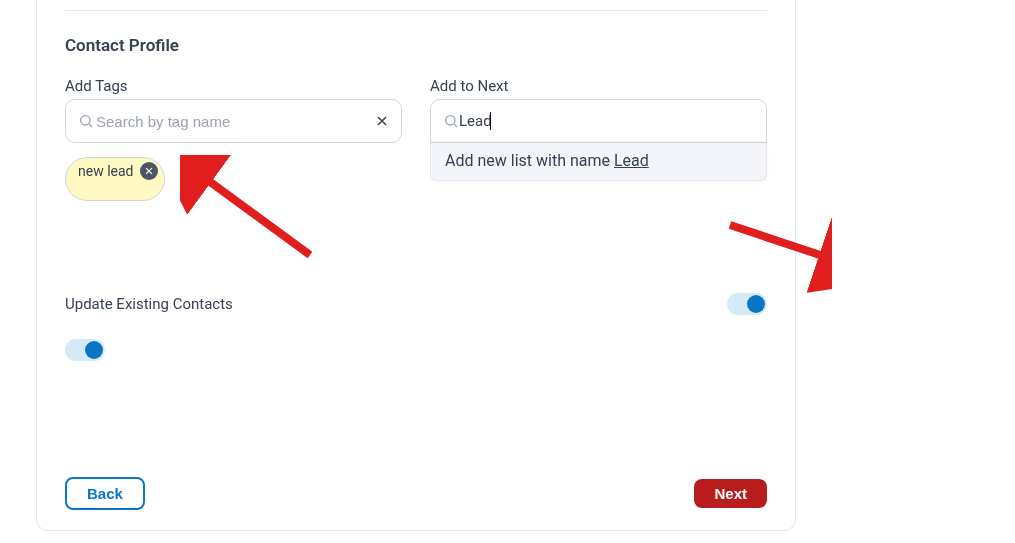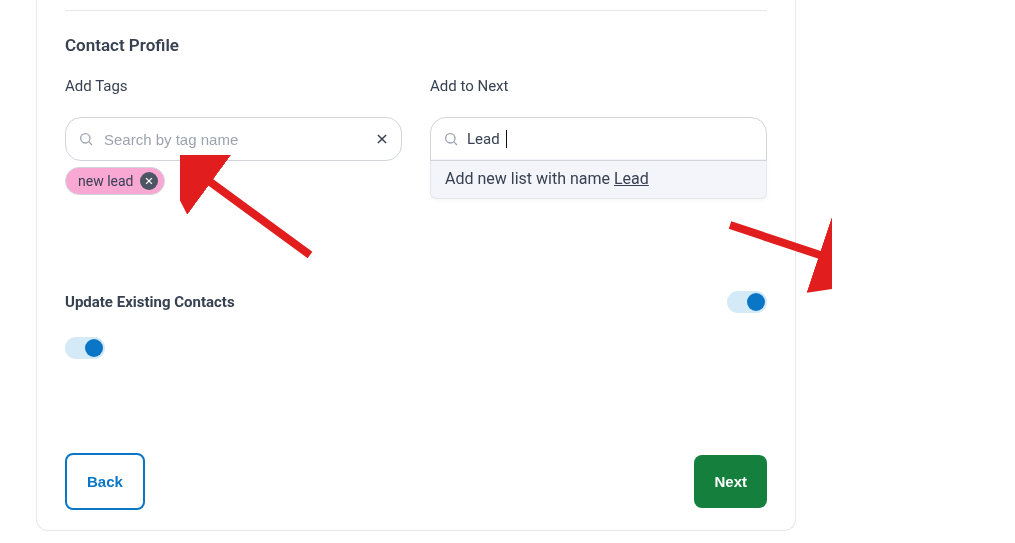--- a/index.html
+++ b/index.html
@@ -43,30 +43,29 @@
     display: flex;
     gap: 28px;
   }
   .col {
     flex: 1;
     min-width: 0;
   }
   .field-label {
     font-size: 15px;
     color: #374151;
-    margin-bottom: 22px;
+    margin-bottom: 4px;
   }
   .search-wrap {
     display: flex;
     align-items: center;
     border: 1px solid #d1d5db;
-    border-radius: 16px;
+    border-radius: 10px;
     padding: 0 12px;
     height: 44px;
-    gap: 8px;
     position: relative;
   }
   .search-wrap input {
     flex: 1;
     border: none;
     outline: none;
     font-size: 15px;
     color: #374151;
     background: transparent;
   }
@@ -93,25 +92,25 @@
     margin-left: -2px;
     animation: blink 1s step-start infinite;
   }
   @keyframes blink { 50% { opacity: 0; } }
   .tag-pill {
     display: inline-flex;
     align-items: center;
     gap: 6px;
     border: 1px solid #d1d5db;
     border-radius: 999px;
-    padding: 4px 6px 4px 12px;
-    margin-top: 6px;
+    padding: 4px 6px 20px 12px;
+    margin-top: 14px;
     font-size: 14px;
     color: #374151;
-    background: #f9a8d4;
+    background: #fef9c3;
   }
   .tag-pill .remove {
     width: 18px;
     height: 18px;
     border-radius: 999px;
     background: #4b5563;
     display: flex;
     align-items: center;
     justify-content: center;
     cursor: pointer;
@@ -126,21 +125,20 @@
     font-size: 16px;
     color: #374151;
     margin-top: -2px;
     box-shadow: 0 2px 4px rgba(0,0,0,0.03);
   }
   .dropdown .underlined {
     text-decoration: underline;
   }
   .toggles {
     margin-top: 80px;
-    font-weight: bold;
   }
   .toggle-row {
     display: flex;
     align-items: center;
     justify-content: space-between;
     padding: 12px 0;
     font-size: 15px;
     color: #374151;
   }
   .switch {
@@ -170,34 +168,34 @@
     position: absolute;
     left: 28px;
     right: 28px;
     bottom: 20px;
     display: flex;
     justify-content: space-between;
     align-items: center;
   }
   .btn {
     border-radius: 8px;
-    padding: 18px 20px;
+    padding: 6px 20px;
     font-size: 15px;
     font-weight: 600;
     cursor: pointer;
   }
   .btn-back {
     border: 2px solid #0b76c5;
     color: #0b76c5;
     background: #fff;
   }
   .btn-next {
     border: none;
     color: #fff;
-    background: #15803d;
+    background: #b91c1c;
   }
   
   .arrow {
     position: absolute;
     pointer-events: none;
   }
 </style>
 </head>
 <body>
 

